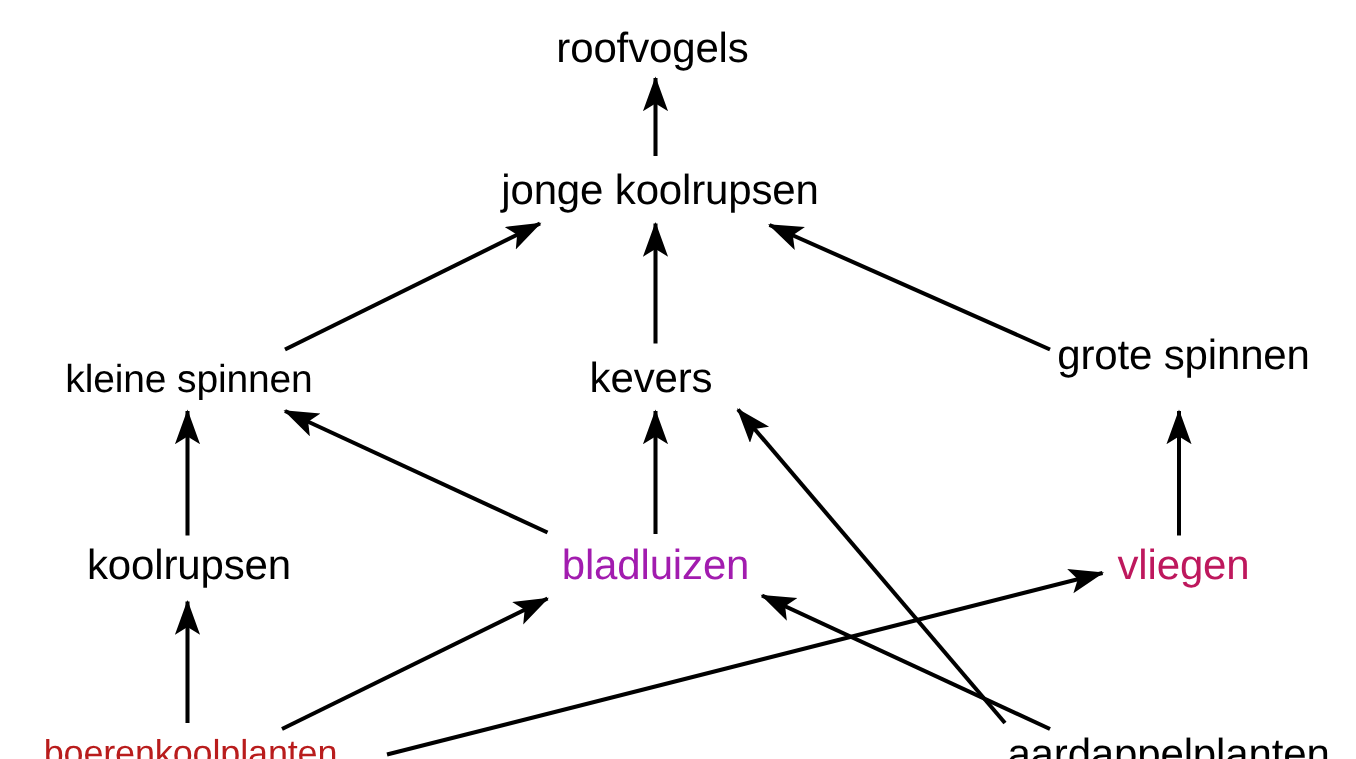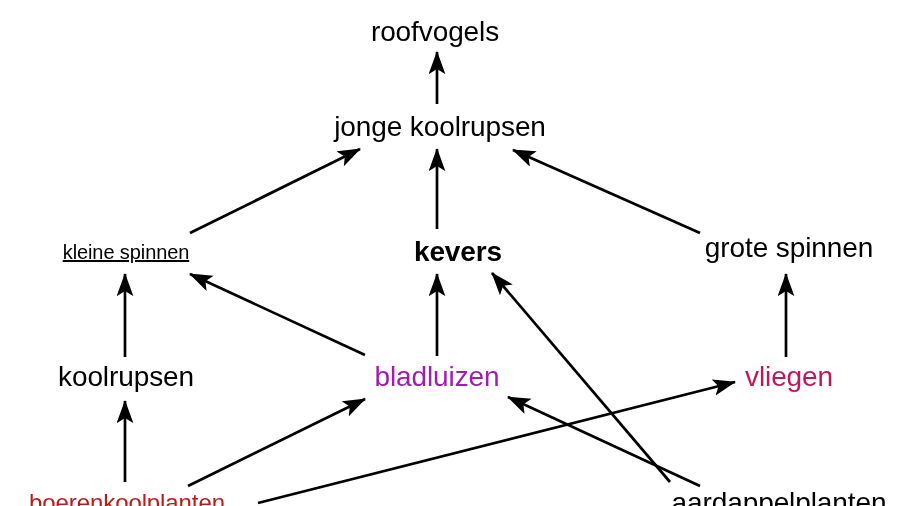--- a/index.html
+++ b/index.html
@@ -63,23 +63,23 @@
         <line x1="125" y1="466" x2="125" y2="385" marker-end="url(#arrowhead)"></line>
         <line x1="188" y1="470" x2="365" y2="383" marker-end="url(#arrowhead)"></line>
         <line x1="258" y1="487" x2="735" y2="366" marker-end="url(#arrowhead)"></line>
         <line x1="700" y1="470" x2="508" y2="381" marker-end="url(#arrowhead)"></line>
       </g>
   </svg>
 
   <div id="node-layer">
       <div class="node-label" style="left: 435px; top: 16px; font-size: 28px; color: rgb(0, 0, 0);">roofvogels</div>
       <div class="node-label" style="left: 440px; top: 111px; font-size: 28px; color: rgb(0, 0, 0);">jonge koolrupsen</div>
-      <div class="node-label" style="left: 126px; top: 236px; font-size: 20px; color: rgb(0, 0, 0); text-decoration: underline;">kleine spinnen</div>
-      <div class="node-label" style="left: 458px; top: 236px; font-size: 28px; color: rgb(0, 0, 0); font-weight: bold;">kevers</div>
-      <div class="node-label" style="left: 789px; top: 232px; font-size: 28px; color: rgb(0, 0, 0); text-align: right;">grote spinnen</div>
+      <div class="node-label" style="left: 126px; top: 236px; font-size: 26px; color: rgb(0, 0, 0);">kleine spinnen</div>
+      <div class="node-label" style="left: 434px; top: 236px; font-size: 28px; color: rgb(0, 0, 0);">kevers</div>
+      <div class="node-label" style="left: 789px; top: 221px; font-size: 28px; color: rgb(0, 0, 0); text-align: right;">grote spinnen</div>
       <div class="node-label" style="left: 126px; top: 361px; font-size: 28px; color: rgb(0, 0, 0);">koolrupsen</div>
       <div class="node-label" style="left: 437px; top: 361px; font-size: 28px; color: #a21caf;">bladluizen</div>
       <div class="node-label" style="left: 789px; top: 361px; font-size: 28px; color: #be185d;">vliegen</div>
       <div class="node-label" style="left: 127px; top: 487px; font-size: 24px; color: #b91c1c;">boerenkoolplanten</div>
       <div class="node-label" style="left: 779px; top: 487px; font-size: 28px; color: rgb(0, 0, 0);">aardappelplanten</div>
     </div>
 
 </div>
 
 </body></html>

